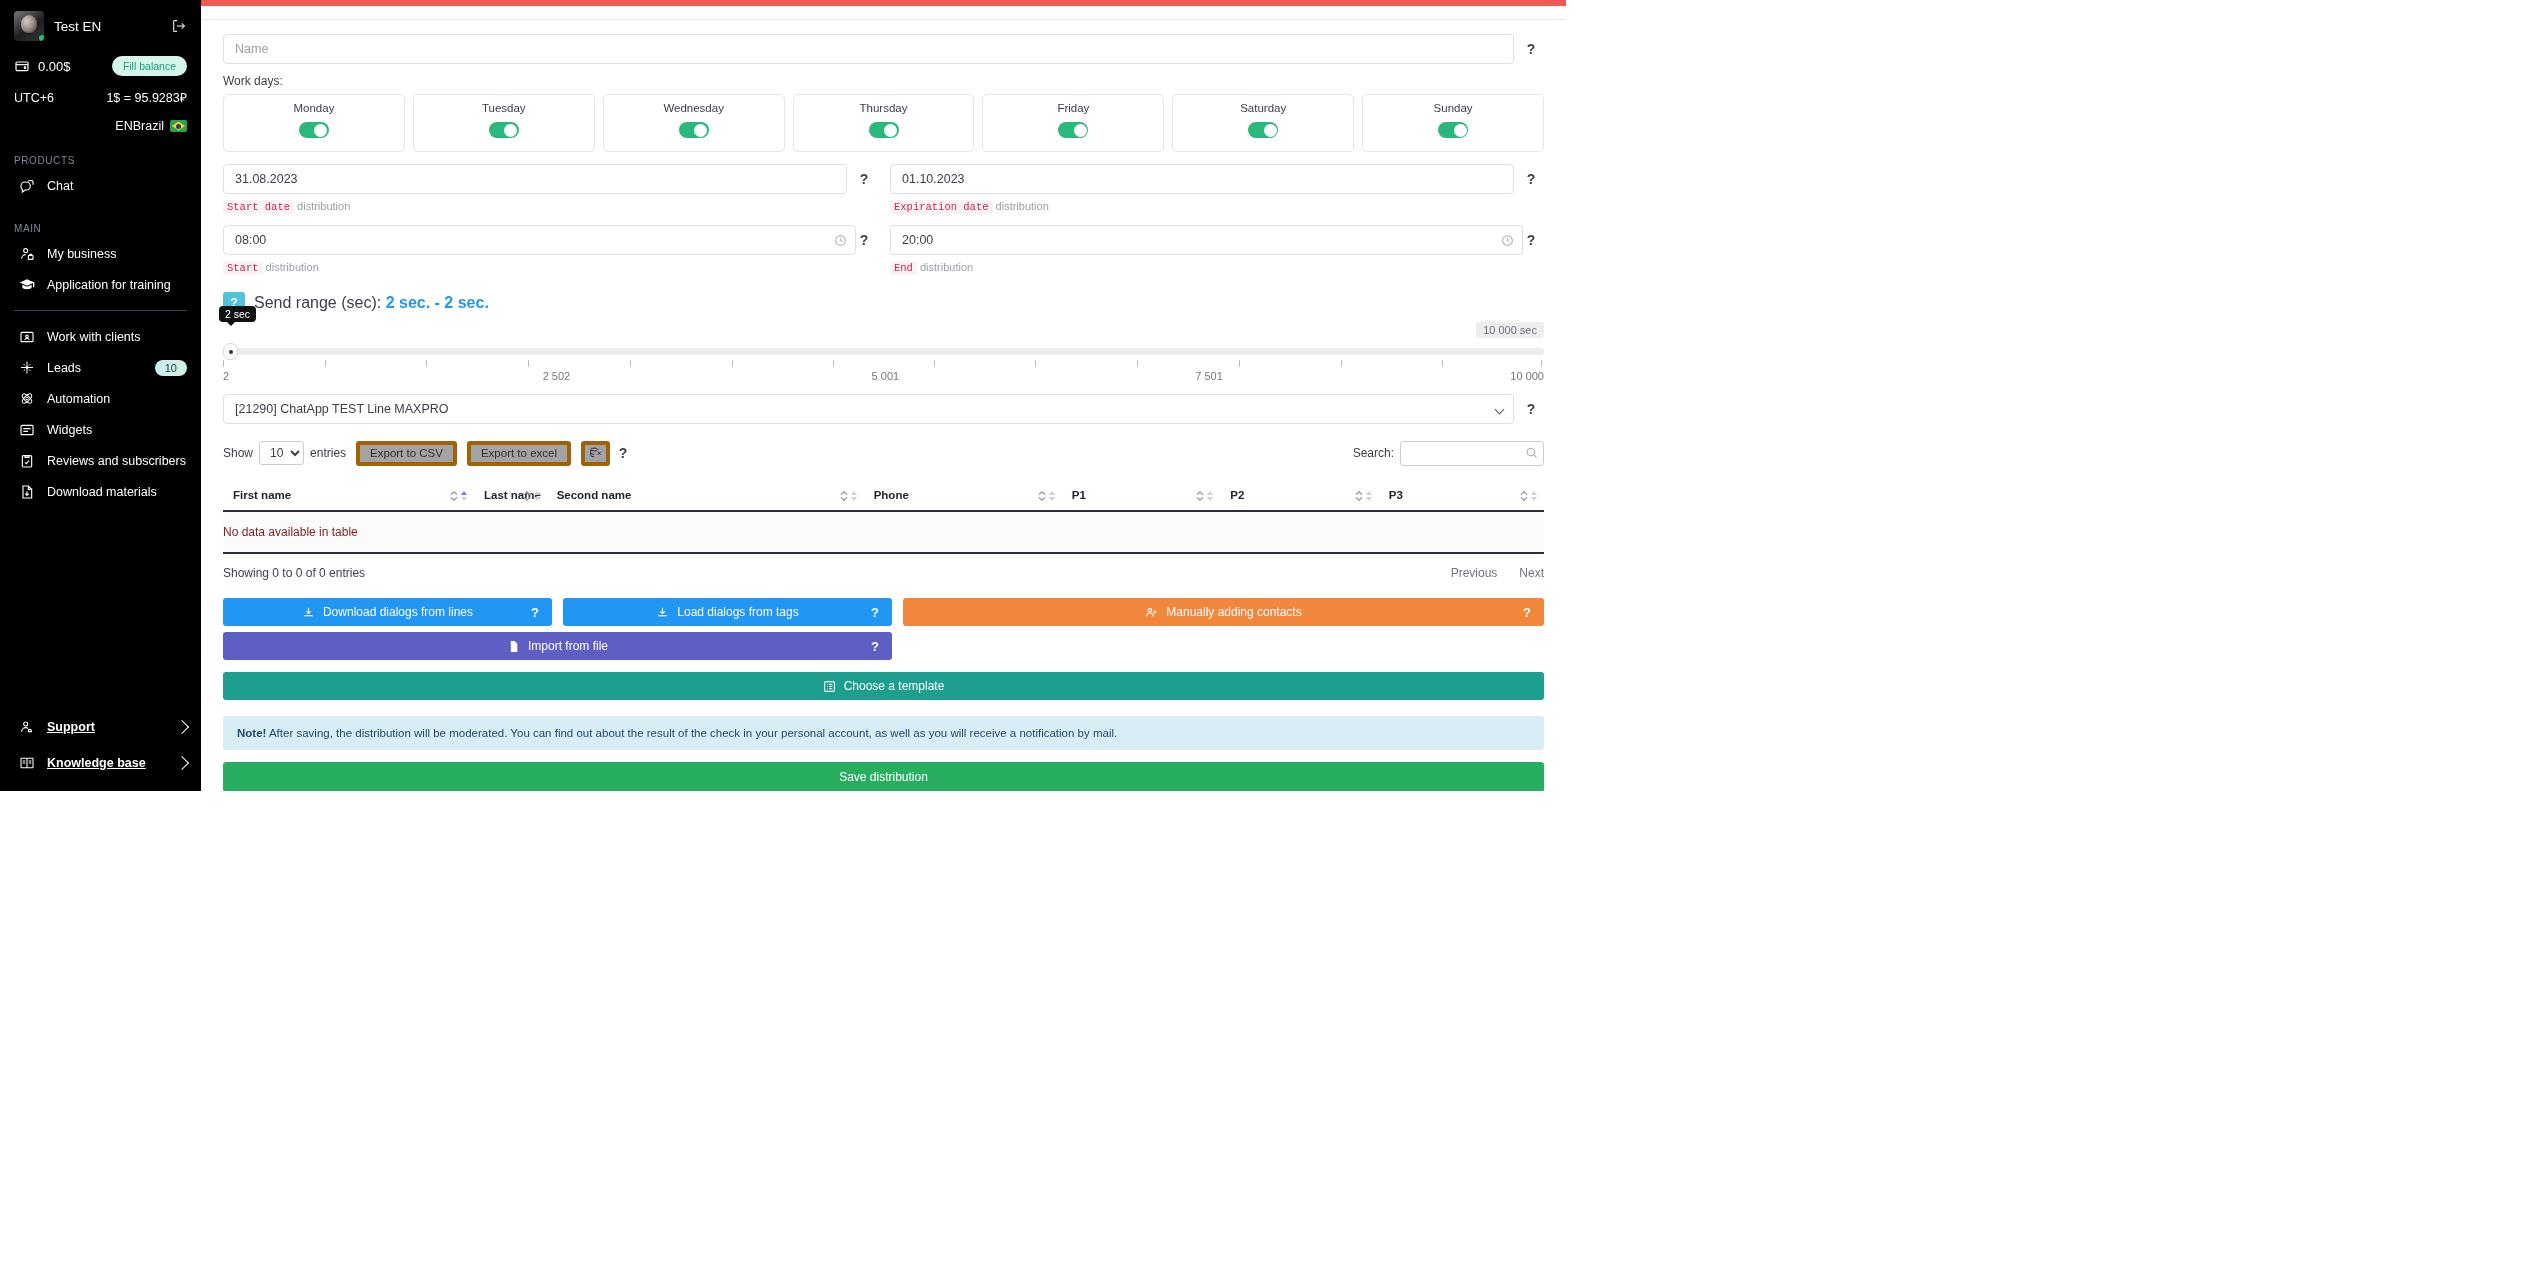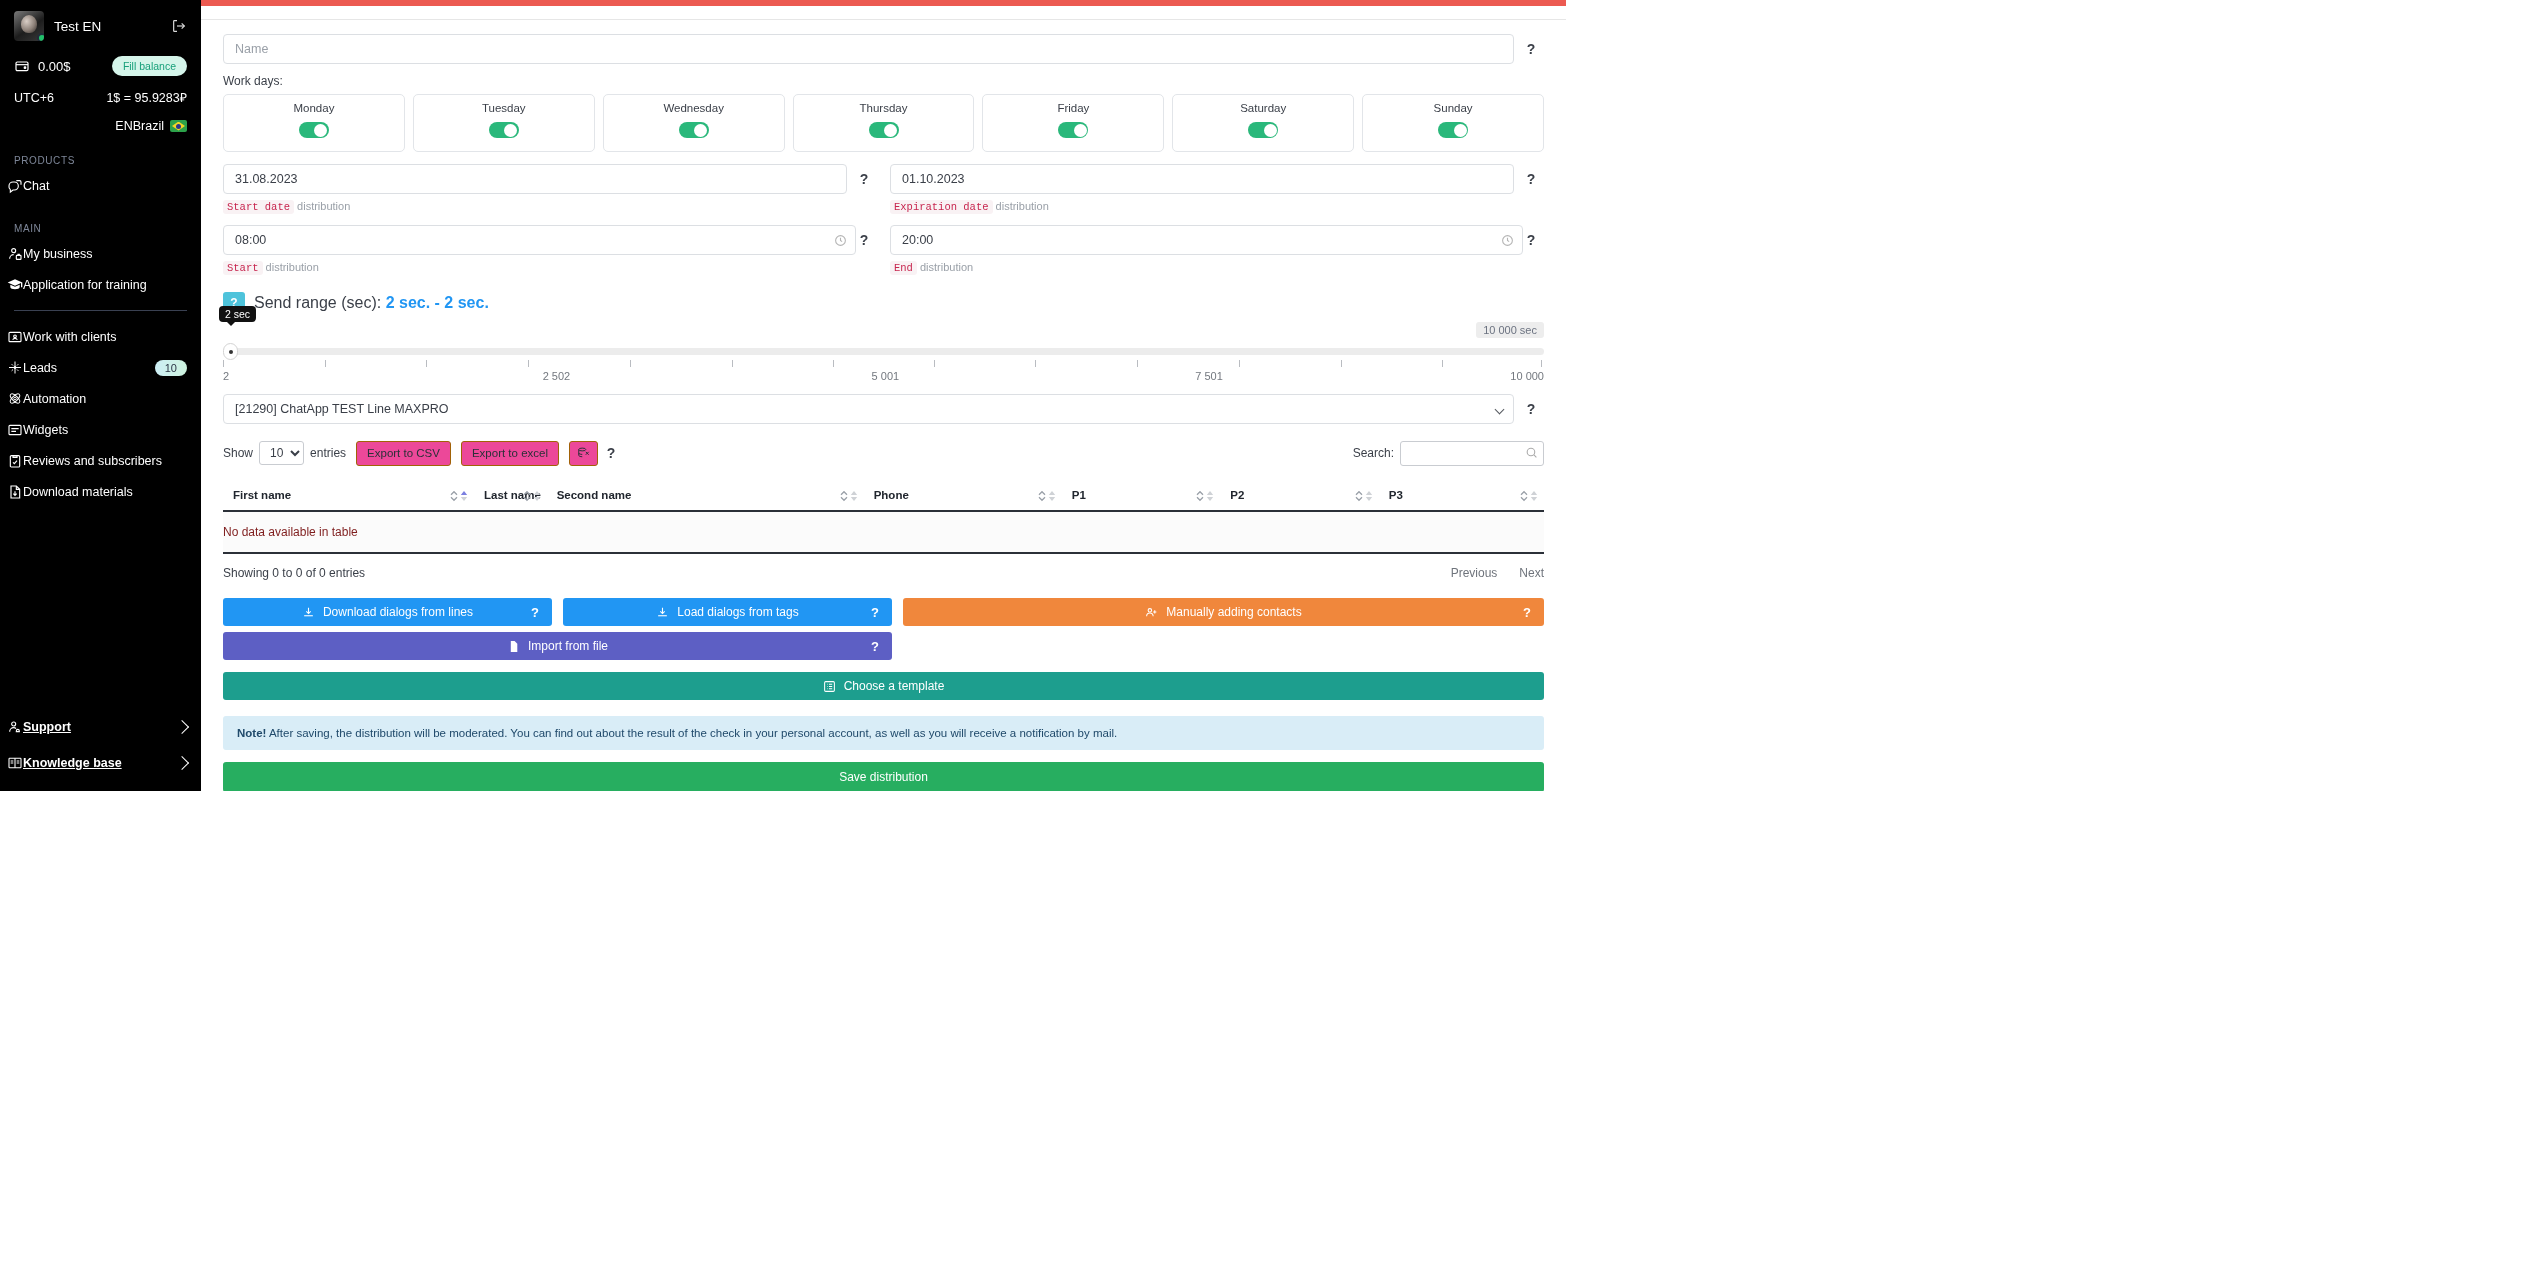--- a/index.html
+++ b/index.html
@@ -71,22 +71,22 @@
   }
   .flag::after{
     content:""; position:absolute; left:6px; top:3.6px; width:5px; height:5px;
     border-radius:50%; background:#2b3a8c;
   }
   .sb-section {
     font-size: 10px; letter-spacing: .6px; color: #7e8799;
     padding: 0 14px; margin-top: 22px; margin-bottom: 4px;
   }
   .sb-item {
-    display: flex; align-items: center; 
-    padding: 0 14px 0 7px; height: 31px;
+    display: flex; align-items: center; gap: 12px;
+    padding: 0 14px 0 19px; height: 31px;
     cursor: pointer; font-size: 12.5px; color: #fff;
   }
   .sb-item .ic { width: 16px; height: 16px; flex: 0 0 16px; display:flex; align-items:center; justify-content:center;}
   .sb-item .lbl { flex: 1; }
   .badge {
     background: linear-gradient(90deg,#cdeef5 0%, #cdf3de 100%);
     color: #2b3445; font-size: 11px; border-radius: 10px;
     padding: 2px 10px; min-width: 30px; text-align: center;
   }
   .sb-div { height:1px; background:#3a4152; margin: 10px 14px 10px 14px; }
@@ -194,21 +194,21 @@
     transform: rotate(45deg); pointer-events: none;
   }
 
   .tablebar { display: flex; align-items: center; margin-top: 14px; }
   .show-txt { font-size: 12px; color: #3a3f48; }
   .show-sel {
     height: 24px; border: 1px solid #c9ccd1; border-radius: 3px; margin: 0 6px;
     font-size: 12px; font-family: inherit; padding: 0 3px 0 6px; background:#fff; color:#3a3f48;
   }
   .btn-ex {
-    height: 25px; border: 1px solid #a16207; border-radius: 3px; background: #ec4899;
+    height: 25px; border: 4px solid #a16207; border-radius: 3px; background: #a3a3a3;
     font-size: 11.5px; font-family: inherit; color: #2b3038; padding: 0 10px; cursor: pointer;
     margin-left: 10px;
   }
   .btn-icon { width: 29px; display:flex; align-items:center; justify-content:center; padding:0; }
   .search-area { margin-left: auto; display: flex; align-items: center; gap: 6px; }
   .search-lbl { font-size: 12px; color: #3a3f48; }
   .search-box { position: relative; }
   .search-inp {
     width: 144px; height: 25px; border: 1px solid #c9ccd1; border-radius: 3px;
     font-size: 12px; font-family: inherit; padding: 0 22px 0 7px; outline: none;

